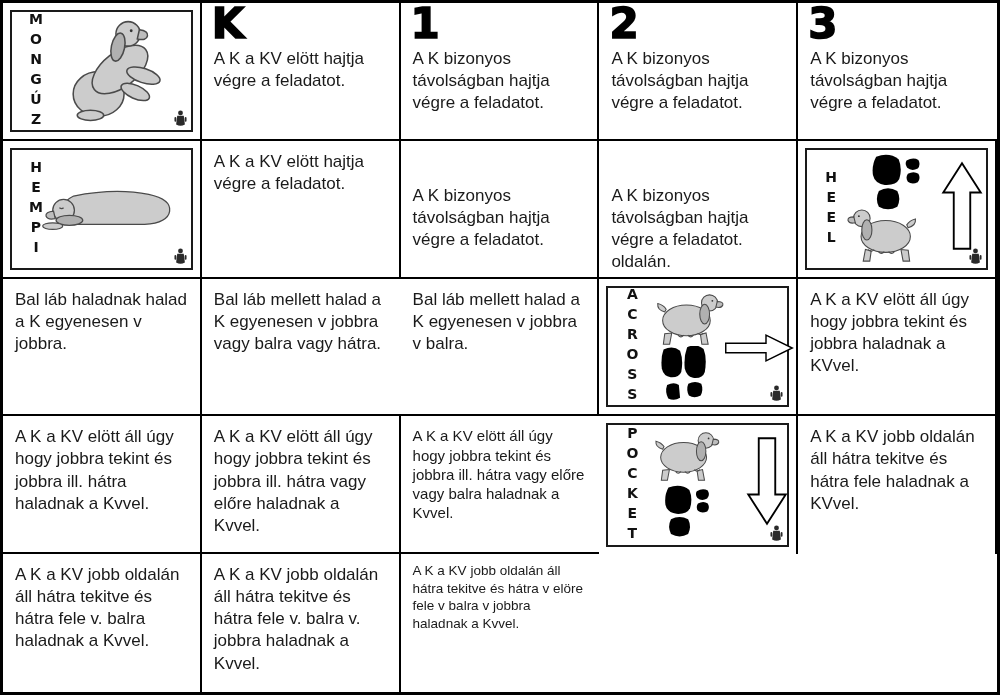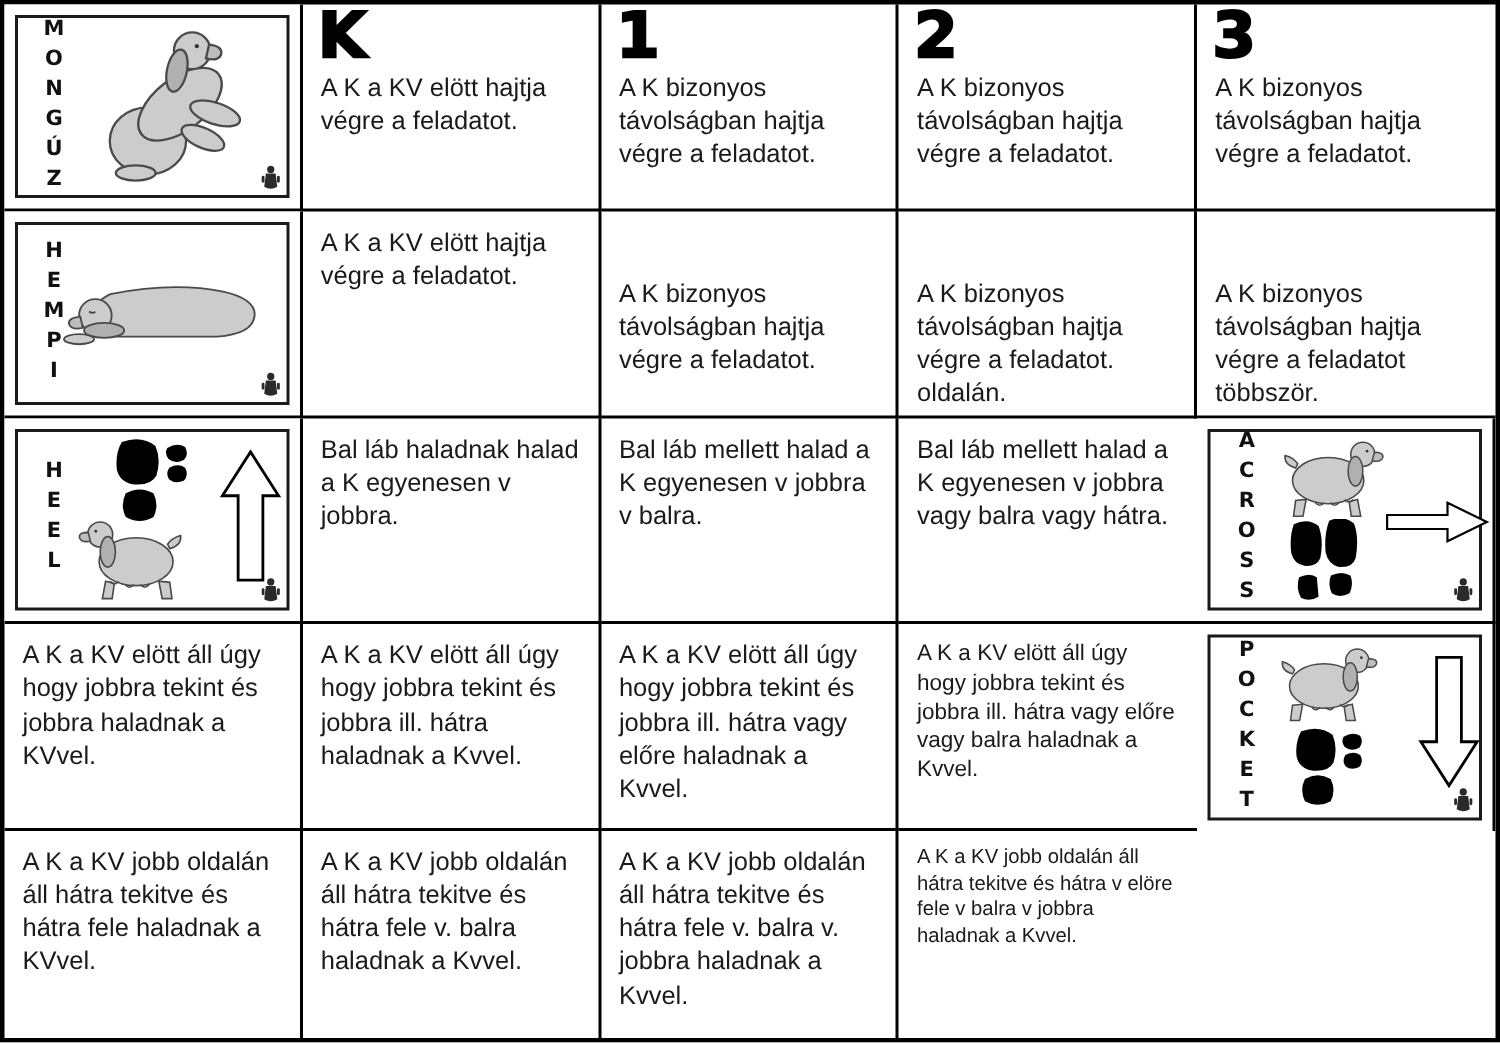--- a/index.html
+++ b/index.html
@@ -155,23 +155,20 @@
   </div>
   <div class="cell text-cell">
     <p>A K a KV elött hajtja végre a feladatot.</p>
   </div>
   <div class="cell text-cell pt-lg">
     <p>A K bizonyos távolságban hajtja végre a feladatot.</p>
   </div>
   <div class="cell text-cell pt-lg">
     <p>A K bizonyos távolságban hajtja végre a feladatot. oldalán.</p>
   </div>
-  <div class="cell text-cell pt-lg last-col">
-    <p>A K bizonyos távolságban hajtja végre a feladatot többször.</p>
-  </div>
 
   <div class="cell img-cell">
     <div class="card">
       <div class="vlabel">HEEL</div>
       <svg class="art" style="left:55px; top:4px;" width="66" height="58" viewBox="0 0 85 88">
           <use href="#prints-partial"></use>
         </svg>
       <svg class="art" style="left:30px; top:56px;" width="88" height="58" viewBox="0 0 115 80">
           <use href="#dog-standing"></use>
         </svg>
@@ -179,25 +176,25 @@
           <use href="#arrow-up-sym"></use>
         </svg>
       <svg class="emblem" viewBox="0 0 14 18">
           <use href="#crest"></use>
         </svg>
     </div>
   </div>
   <div class="cell text-cell">
     <p>Bal láb haladnak halad a K egyenesen v jobbra.</p>
   </div>
-  <div class="cell text-cell">
-    <p>Bal láb mellett halad a K egyenesen v jobbra v balra.</p>
-  </div>
   <div class="cell text-cell last-col">
     <p>Bal láb mellett halad a K egyenesen v jobbra vagy balra vagy hátra.</p>
+  </div>
+  <div class="cell text-cell">
+    <p>Bal láb mellett halad a K egyenesen v jobbra v balra.</p>
   </div>
 
   <div class="cell img-cell">
     <div class="card">
       <div class="vlabel">ACROSS</div>
       <svg class="art" style="left:40px; top:3px; transform:scaleX(-1);" width="86" height="56" viewBox="0 0 115 80">
           <use href="#dog-standing"></use>
         </svg>
       <svg class="art" style="left:42px; top:58px;" width="66" height="56" viewBox="0 0 82 95">
           <use href="#prints-pair"></use>

